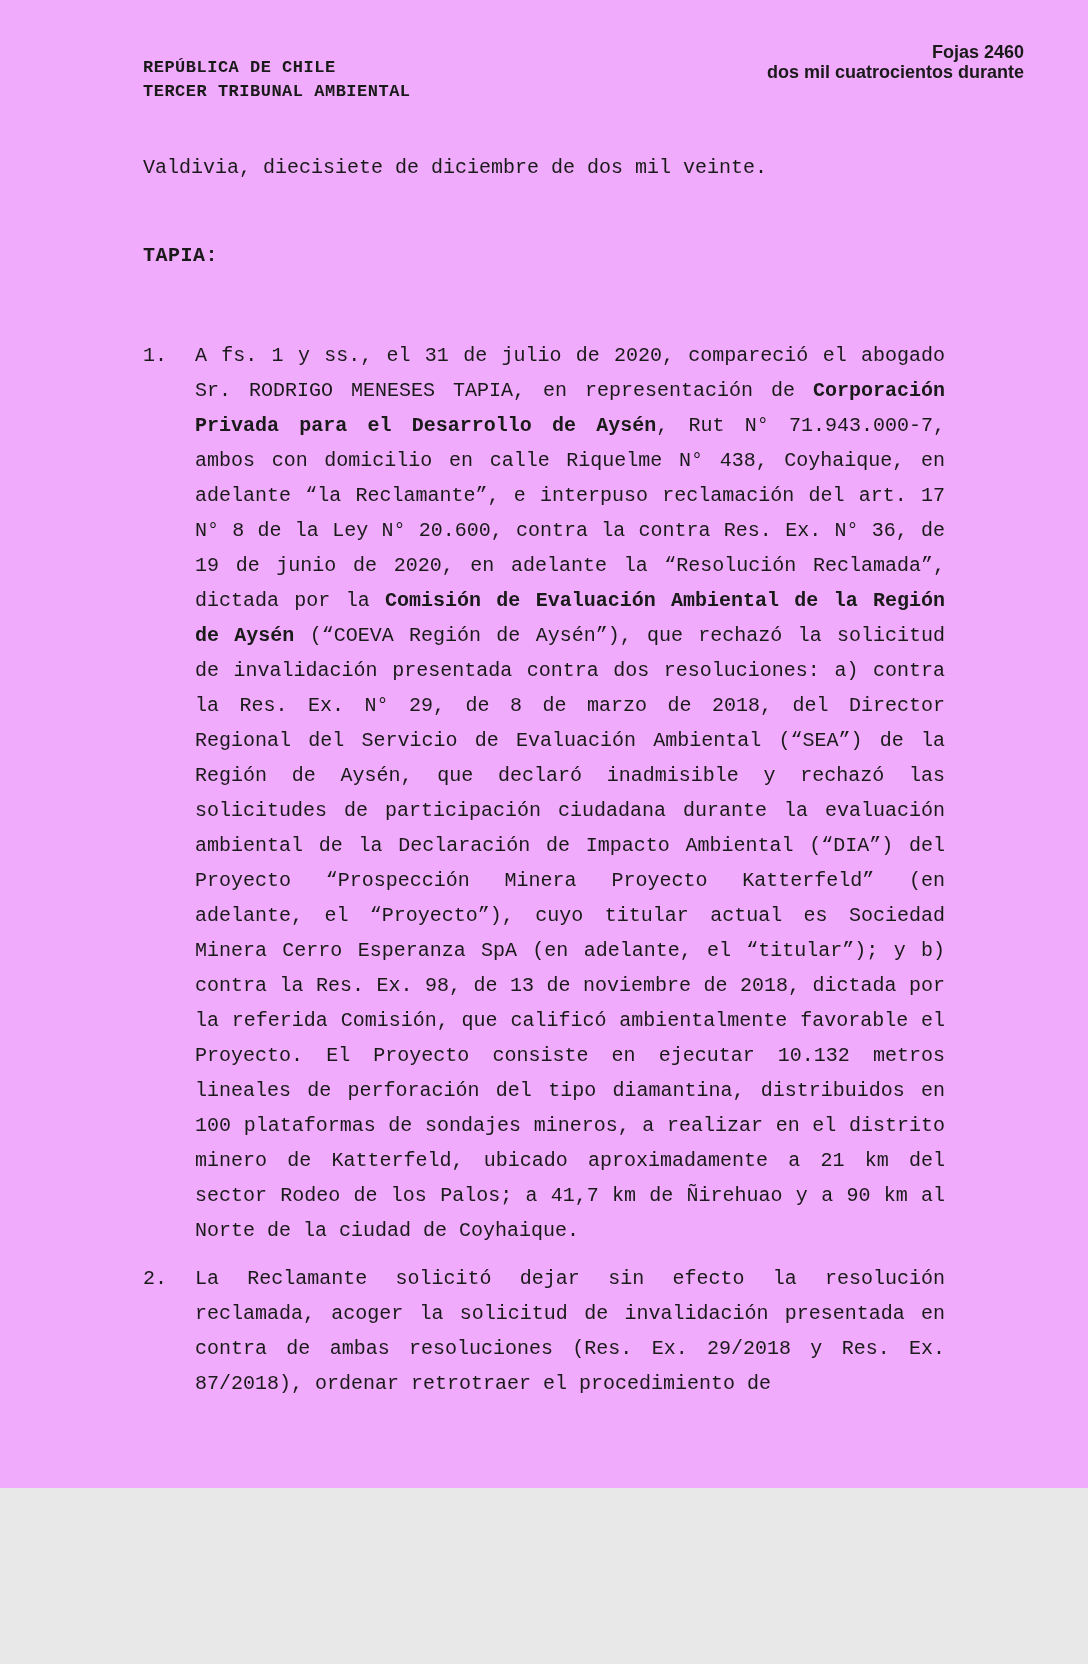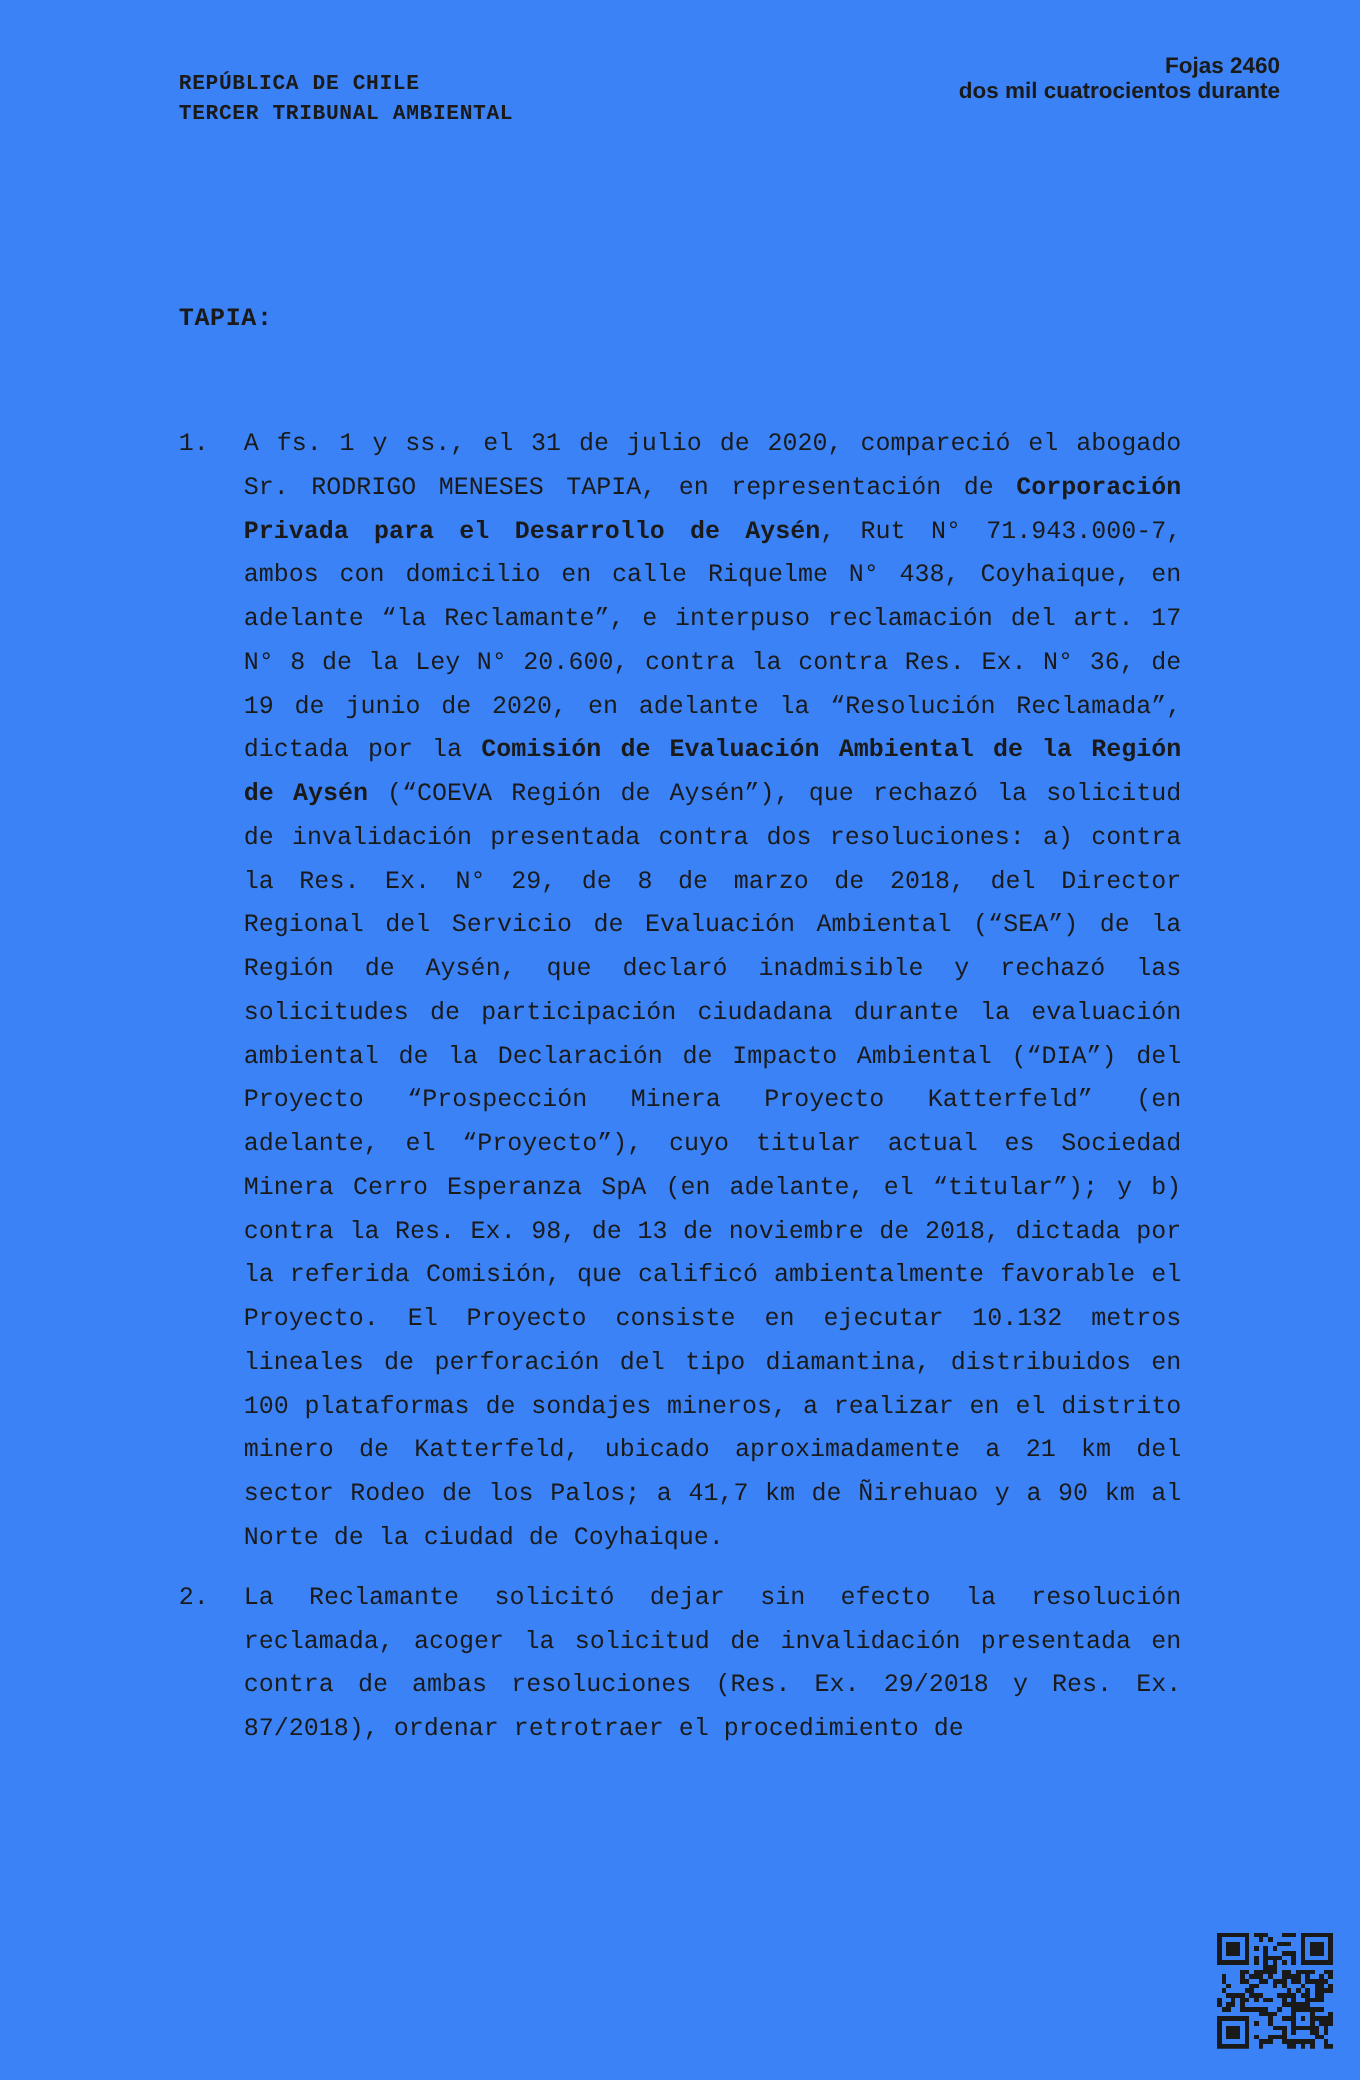--- a/index.html
+++ b/index.html
@@ -1,19 +1,19 @@
 <!DOCTYPE html>
 <html><head>
 <meta charset="utf-8">
 <style>
   html,body{margin:0;padding:0;background:#e8e8e8;}
   .page{
     position:relative;
-    width:1088px;height:1664px;
-    background:#3b82f6;
+    width:1088px;height:1488px;
+    background:#f0abfc;
     margin:0 auto;
     overflow:hidden;
     color:#1a1a1a;
     font-family:"Liberation Mono","DejaVu Sans Mono",monospace;
   }
   .header-left{
     position:absolute;left:143px;top:56px;
     font-size:17px;font-weight:bold;line-height:24px;
     letter-spacing:.5px;white-space:nowrap;
   }
@@ -53,20 +53,21 @@
   <div class="header-left">
     <div>REPÚBLICA DE CHILE</div>
     <div>TERCER TRIBUNAL AMBIENTAL</div>
   </div>
 
   <div class="header-right">
     <div>Fojas 2460</div>
     <div>dos mil cuatrocientos durante</div>
   </div>
 
+  <div class="dateline">Valdivia, diecisiete de diciembre de dos mil veinte.</div>
 
   <div class="section-heading">TAPIA:</div>
 
   <div class="vistos-list">
       <div class="para-row">
         <div class="para-num">1.</div>
         <div class="para-text"><span>A fs. 1 y ss., el 31 de julio de 2020, compareció el abogado Sr. RODRIGO MENESES TAPIA, en representación de </span><span class="b">Corporación Privada para el Desarrollo de Aysén</span><span>, Rut N° 71.943.000-7, ambos con domicilio en calle Riquelme N° 438, Coyhaique, en adelante “la Reclamante”, e interpuso reclamación del art. 17 N° 8 de la Ley N° 20.600, contra la contra Res. Ex. N° 36, de 19 de junio de 2020, en adelante la “Resolución Reclamada”, dictada por la </span><span class="b">Comisión de Evaluación Ambiental de la Región de Aysén</span><span> (“COEVA Región de Aysén”), que rechazó la solicitud de invalidación presentada contra dos resoluciones: a) contra la Res. Ex. N° 29, de 8 de marzo de 2018, del Director Regional del Servicio de Evaluación Ambiental (“SEA”) de la Región de Aysén, que declaró inadmisible y rechazó las solicitudes de participación ciudadana durante la evaluación ambiental de la Declaración de Impacto Ambiental (“DIA”) del Proyecto “Prospección Minera Proyecto Katterfeld” (en adelante, el “Proyecto”), cuyo titular actual es Sociedad Minera Cerro Esperanza SpA (en adelante, el “titular”); y b) contra la Res. Ex. 98, de 13 de noviembre de 2018, dictada por la referida Comisión, que calificó ambientalmente favorable el Proyecto. El Proyecto consiste en ejecutar 10.132 metros lineales de perforación del tipo diamantina, distribuidos en 100 plataformas de sondajes mineros, a realizar en el distrito minero de Katterfeld, ubicado aproximadamente a 21 km del sector Rodeo de los Palos; a 41,7 km de Ñirehuao y a 90 km al Norte de la ciudad de Coyhaique.</span></div>
       </div>
       <div class="para-row">
         <div class="para-num">2.</div>

